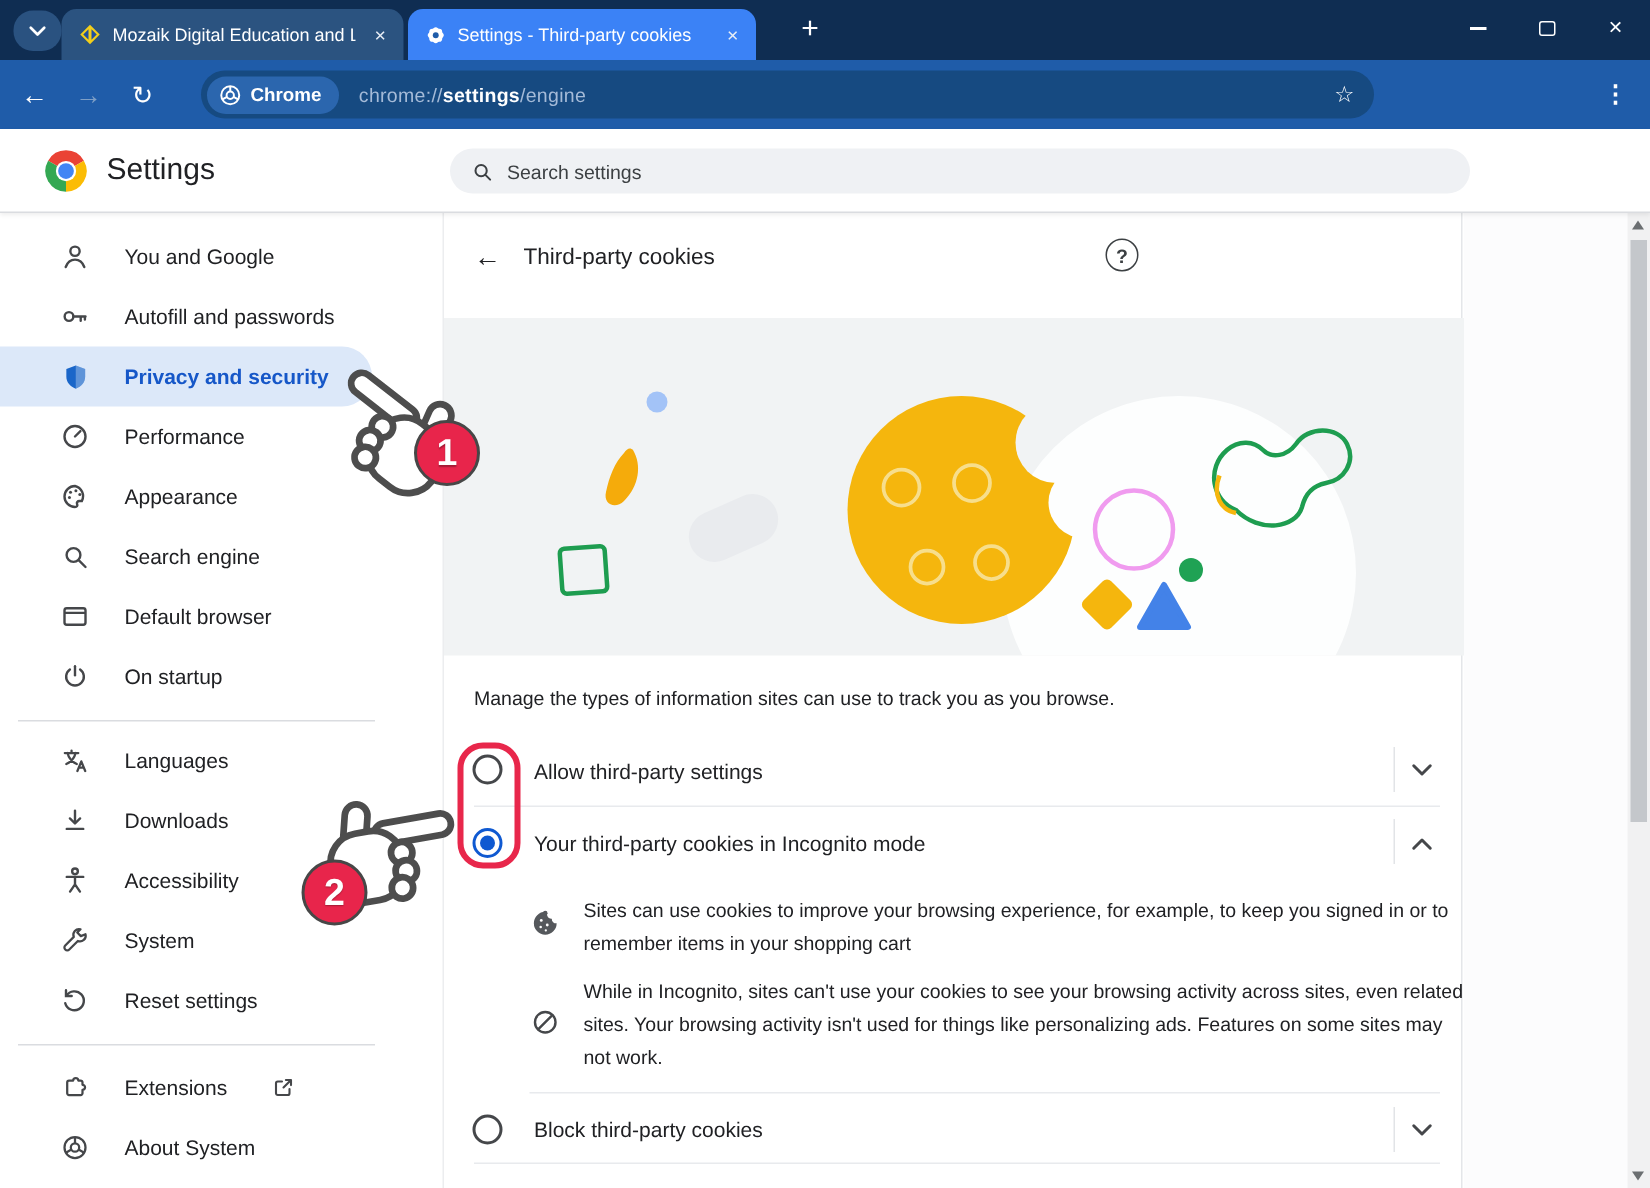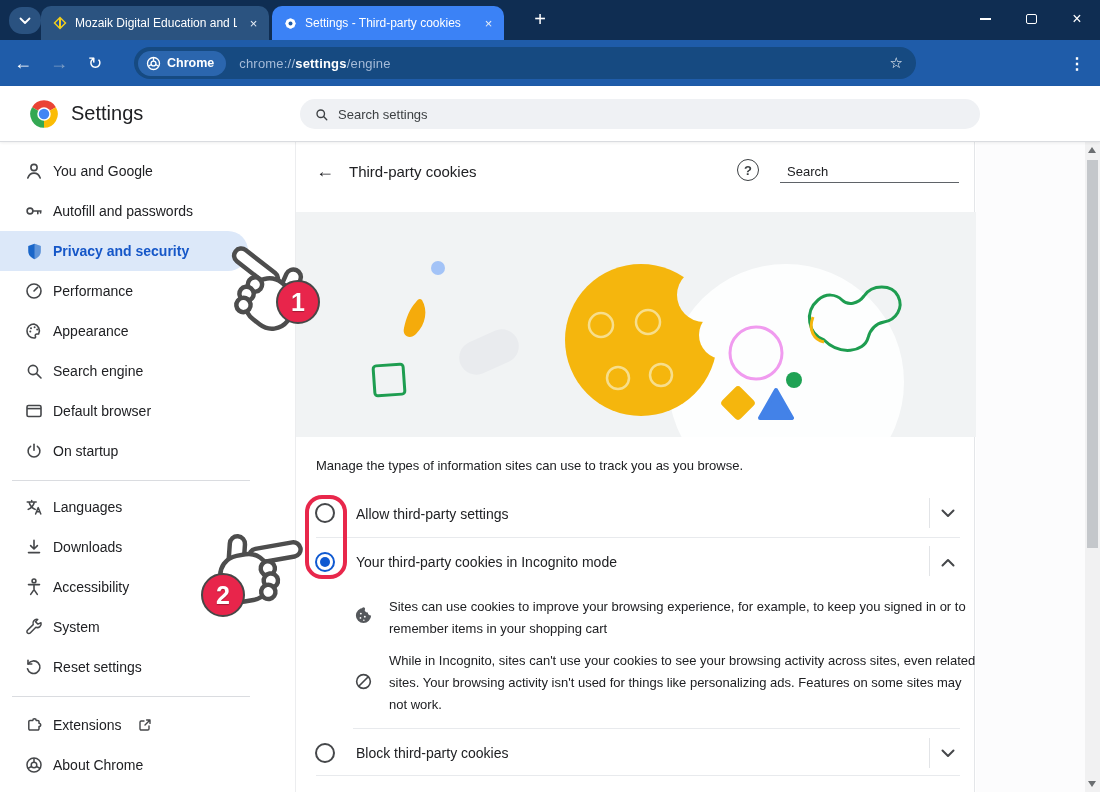--- a/index.html
+++ b/index.html
@@ -55,21 +55,21 @@
   .slogo { position:absolute; left:29px; top:13px; }
   .stitle { position:absolute; left:71px; top:0; line-height:55px; font-size:20px; color:#202124; }
   .ssearch { position:absolute; left:300px; top:13px; width:680px; height:30px; border-radius:15px;
     background:#EFF1F4; display:flex; align-items:center; padding:0 14px; gap:9px; }
   .ssearch input { flex:1; border:none; background:transparent; outline:none; font-size:13px;
     color:#3C4043; font-family:"Liberation Sans",sans-serif; }
   .ssearch input::placeholder { color:#3C4043; opacity:1; }
 
   
   .sidebar { position:absolute; top:142px; left:0; width:295px; bottom:0; background:#fff; padding-top:9px; }
-  .sitem { height:40px; display:flex; align-items:center; padding-left:24px; gap:9px;
+  .sitem { height:40px; display:flex; align-items:center; padding-left:40px; gap:23px;
     font-size:14px; color:#202124; }
   .sitem .ic { width:20px; height:20px; display:flex; align-items:center; justify-content:center; }
   .sitem.selected { background:#DCE8F9; border-radius:0 20px 20px 0; width:248px; color:#1657C8; font-weight:bold; }
   .sdiv { height:1px; background:#DADCE0; margin:9px 45px 6px 12px; }
   .sdiv2 { height:1px; background:#DADCE0; margin:9px 45px 8px 12px; }
   .extlink { margin-left:8px; display:flex; align-items:center; }
 
   
   .gutter { position:absolute; left:976px; top:142px; width:109px; bottom:0; background:#FCFCFD; }
   .card { position:absolute; left:295px; top:142px; width:680px; bottom:0; background:#fff;
@@ -404,37 +404,30 @@
     <div class="sitem">
       <span class="ic">
           <svg width="20" height="20" viewBox="0 0 20 20">
             <g fill="none" stroke="#45474A" stroke-width="1.5">
               <circle cx="10" cy="10" r="7"></circle>
               <circle cx="10" cy="10" r="2.8"></circle>
               <path d="M10 3v4.2 M3.9 13.5l3.7-2.1 M16.1 13.5l-3.7-2.1"></path>
             </g>
           </svg>
         </span>
-      <span>About Chrome</span>
+      <span>About System</span>
     </div>
   </nav>
 
   <div class="gutter"></div>
 
   <main class="card">
     <div class="back-btn">←</div>
     <div class="page-title">Third-party cookies</div>
     <div class="help-btn">?</div>
-    <div class="psearch">
-      <svg width="14" height="14" viewBox="0 0 20 20">
-        <circle cx="9" cy="9" r="5" fill="none" stroke="#202124" stroke-width="2"></circle>
-        <path d="M12.8 12.8 L17.5 17.5" stroke="#202124" stroke-width="2" stroke-linecap="round"></path>
-      </svg>
-      <input type="text" readonly="" placeholder="Search" style="">
-    </div>
 
     <div class="banner">
       <svg width="680" height="225" viewBox="0 0 680 225">
         <defs>
           <mask id="bite">
             <rect width="680" height="225" fill="#fff"></rect>
             <circle cx="408" cy="83" r="27" fill="#000"></circle>
             <circle cx="427" cy="123" r="24" fill="#000"></circle>
           </mask>
         </defs>

